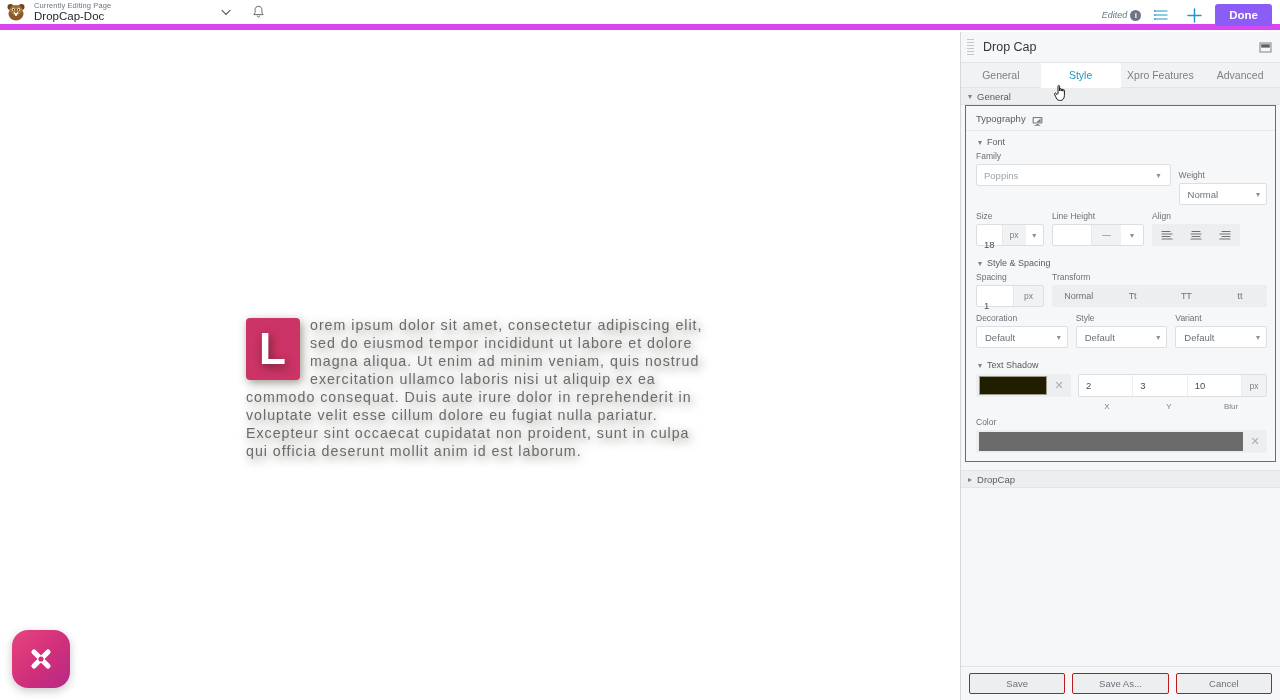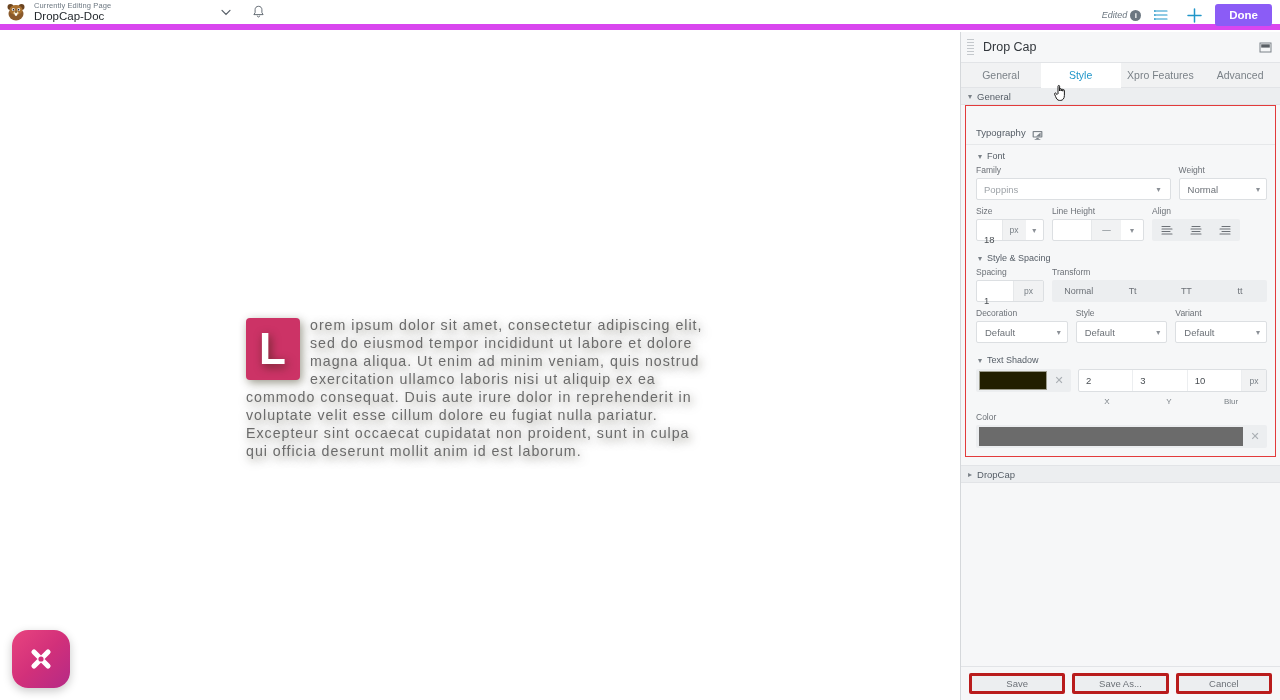--- a/index.html
+++ b/index.html
@@ -112,21 +112,21 @@
   .section-head {
     height:17px; display:flex; align-items:center; background:#eceef0;
     border-bottom:1px solid #e2e4e7; padding-left:7px; font-size:9.5px; color:#555d66;
   }
   .caret { font-size:8px; margin-right:5px; color:#7b8288; display:inline-block; }
 
   .hl-box { border:1px solid #e23b3b; background:#f6f7f8; margin:0 4px; }
 
   .row-label { font-size:8.5px; color:#6c7177; margin-bottom:3px; display:block; }
   .typo-row {
-    display:flex; align-items:flex-start; gap:6px; padding:21px 10px 6px 10px;
+    display:flex; align-items:flex-start; gap:6px; padding:7px 10px 6px 10px;
     border-bottom:1px solid #e6e8ea;
   }
   .typo-label { font-size:9.5px; color:#555d66; }
   .mon-icon { width:11px; height:11px; }
 
   .sub-head {
     display:flex; align-items:center; font-size:9px; color:#555d66;
     padding:6px 10px 4px 12px;
   }
 
@@ -198,21 +198,21 @@
     height:18px; display:flex; align-items:center; background:#eceef0;
     border-top:1px solid #e2e4e7; border-bottom:1px solid #e2e4e7;
     padding-left:7px; font-size:9.5px; color:#555d66; margin-top:8px;
   }
 
   .panel-foot {
     height:34px; border-top:1px solid #e2e4e7; background:#f6f7f8;
     display:flex; align-items:center; justify-content:center; gap:7px; padding:0 8px;
   }
   .foot-btn {
-    flex:1; height:21px; background:#eceef0; border:3px solid #b91c1c; border-radius:2px;
+    flex:1; height:21px; background:#eceef0; border:1px solid #b91c1c; border-radius:2px;
     font-size:9.5px; color:#6c7177; display:flex; align-items:center; justify-content:center;
     cursor:pointer; font-family:"Liberation Sans", sans-serif;
   }
 
   .cursor { position:absolute; left:1052px; top:80px; width:20px; height:24px; pointer-events:none; }
 </style>
 </head>
 <body>
 
 <div id="app">
@@ -352,21 +352,21 @@
         </div>
 
         <div class="fld-grid">
           <div class="fld" style="width:198px;">
             <label class="row-label">Family</label>
             <div class="inp">
               <span class="ph">Poppins</span>
               <span class="caretbox">▾</span>
             </div>
           </div>
-          <div class="fld" style="width:90px;">
+          <div class="fld" style="width:90px;margin-top:19px;">
             <label class="row-label">Weight</label>
             <div class="sel">
               <span class="sv">Normal</span>
               <span style="color:#8b9096;font-size:8px;">▾</span>
             </div>
           </div>
         </div>
 
         <div class="fld-grid">
           <div class="fld" style="width:68px;">

